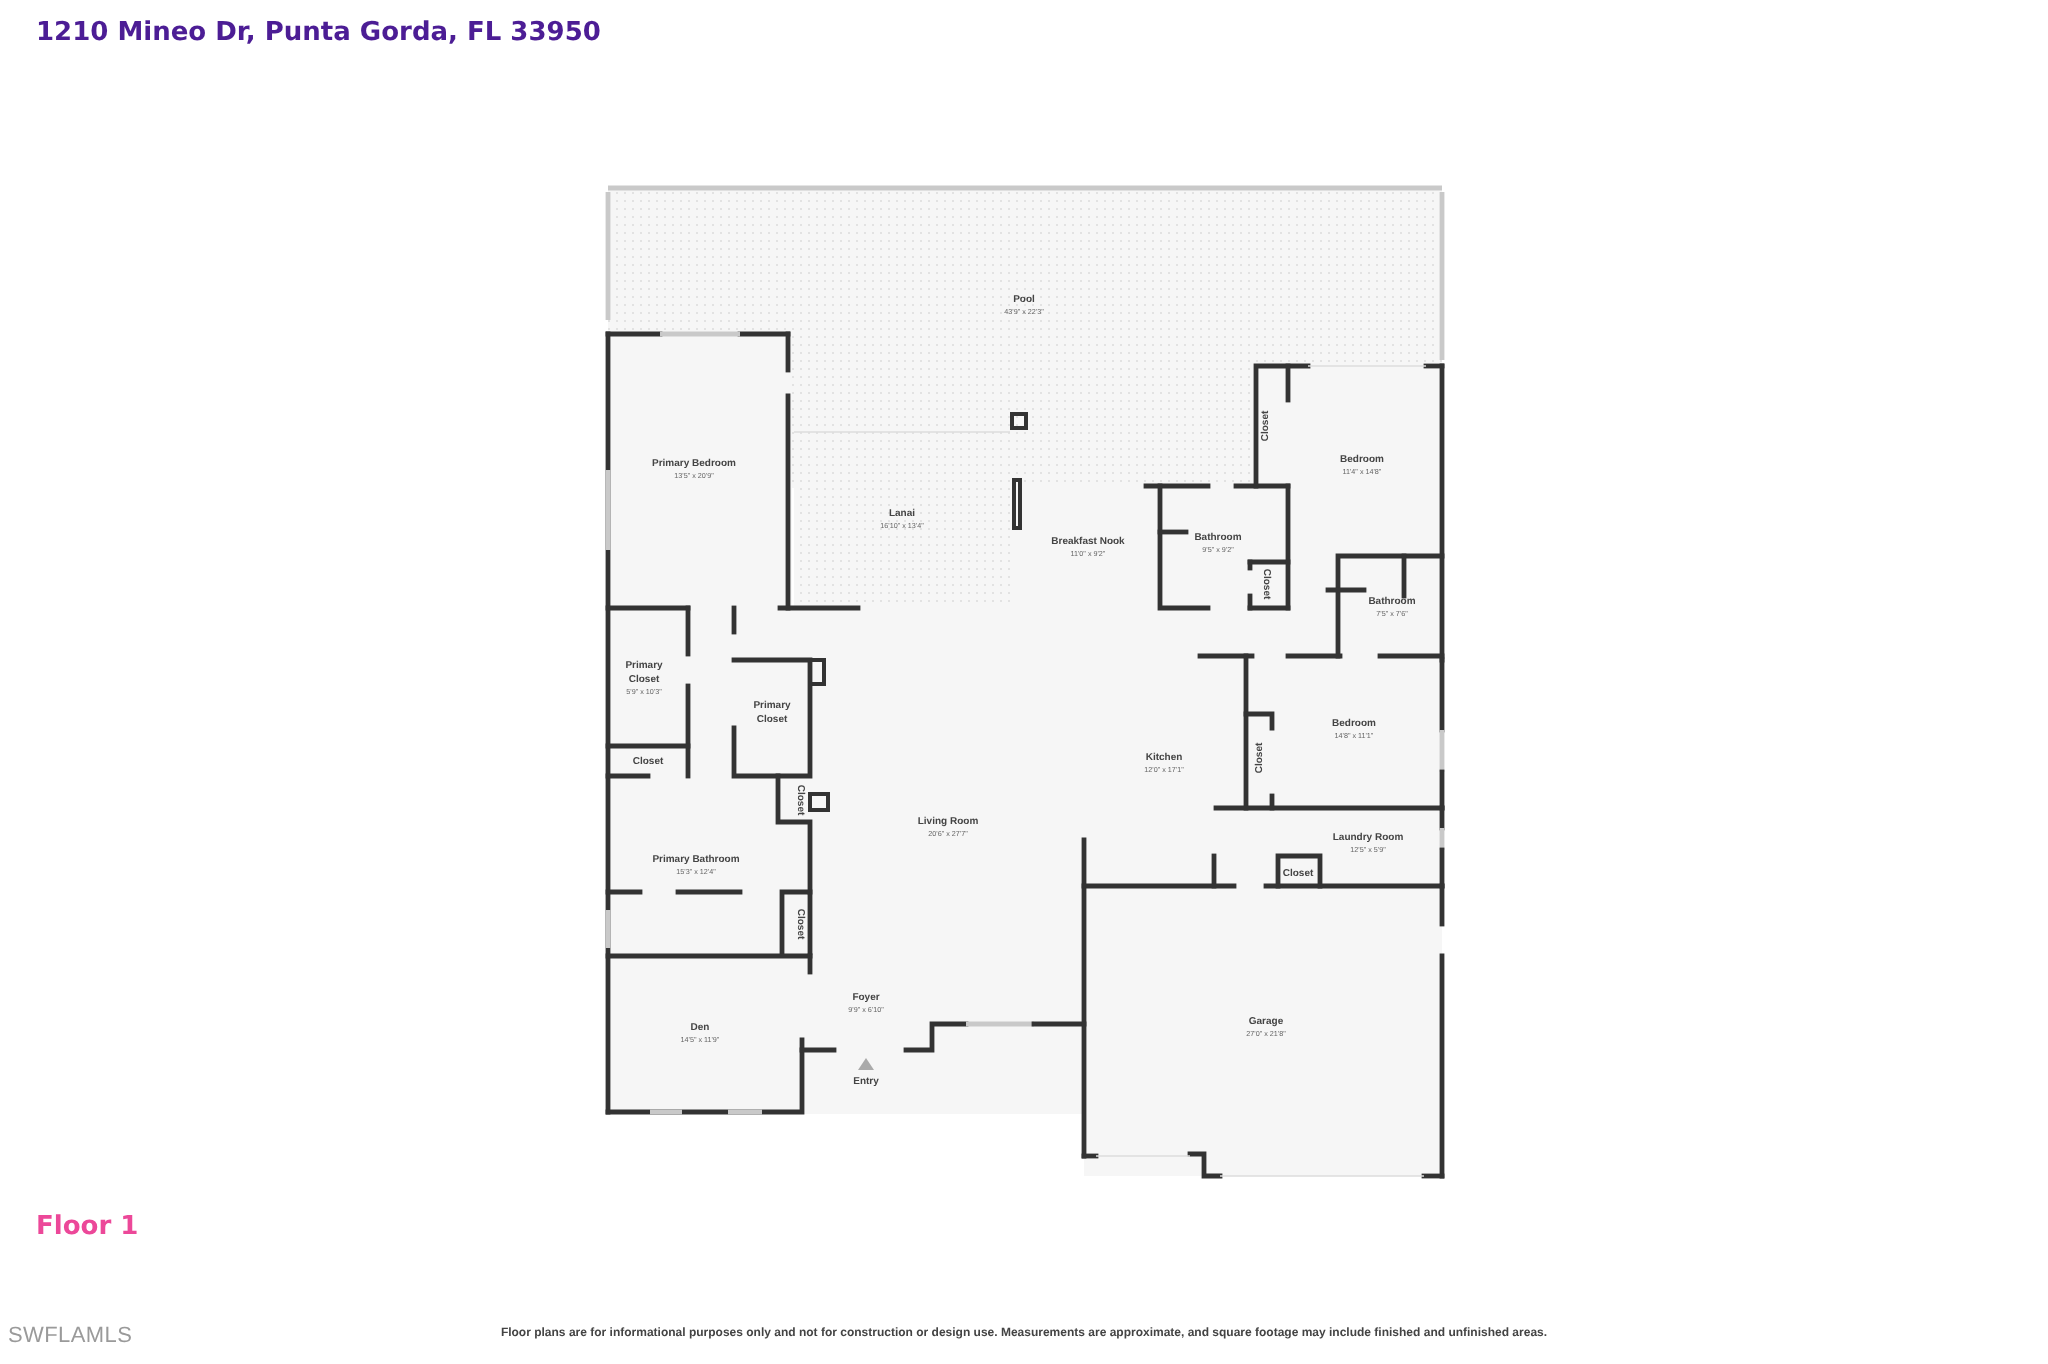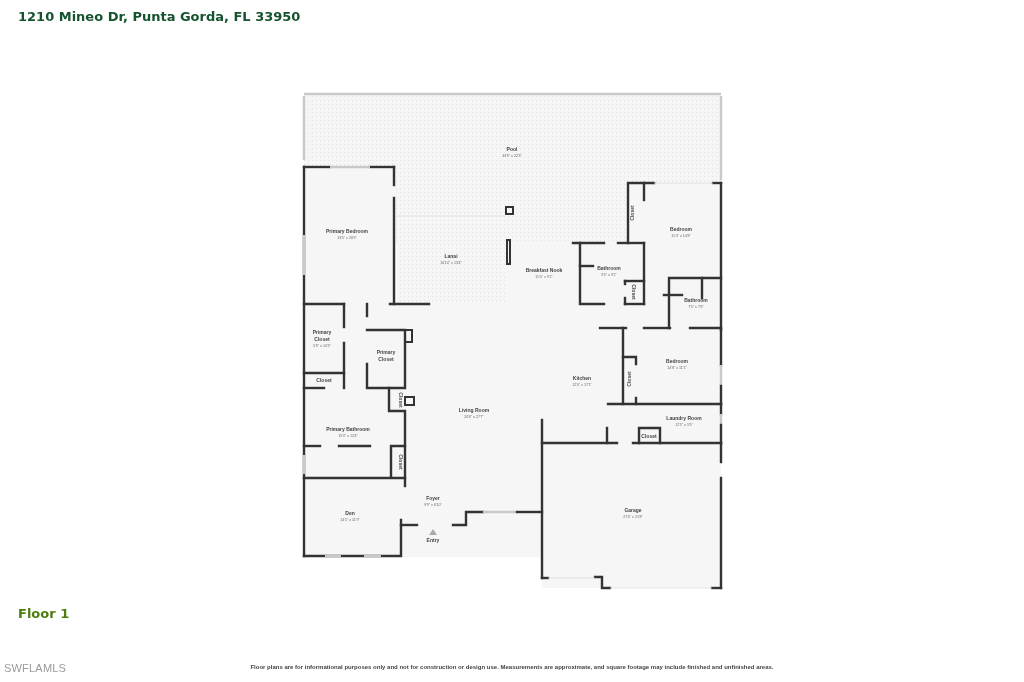--- a/index.html
+++ b/index.html
@@ -1,19 +1,19 @@
 <!DOCTYPE html>
 <html><head>
 <meta charset="utf-8">
 <style>
   html, body { margin:0; padding:0; }
   body { width:1024px; height:682px; background:#ffffff; position:relative; overflow:hidden;
          font-family:"DejaVu Sans", sans-serif; color:#333; }
-  .title { position:absolute; left:18px; top:9px; font-size:13px; font-weight:bold; color:#14532d; }
-  .floor-label { position:absolute; left:18px; top:606px; font-size:13px; font-weight:bold; color:#4d7c0f; }
+  .title { position:absolute; left:18px; top:9px; font-size:13px; font-weight:bold; color:#4c1d95; }
+  .floor-label { position:absolute; left:18px; top:606px; font-size:13px; font-weight:bold; color:#ec4899; }
   .watermark { position:absolute; left:4px; top:662px; font-size:11px; color:#9a9a9a; font-family:"Liberation Sans", sans-serif; letter-spacing:0.2px;}
   .disclaimer { position:absolute; left:0; width:1024px; text-align:center; top:664px; font-size:6px; color:#444; font-family:"Liberation Sans", sans-serif; font-weight:bold; }
   svg { position:absolute; left:0; top:0; }
   .room-label { font-family:"Liberation Sans", sans-serif; font-size:5px; fill:#444; text-anchor:middle; font-weight:bold; }
   .room-dim { font-family:"Liberation Sans", sans-serif; font-size:3.6px; fill:#666; text-anchor:middle; }
   .wall { stroke:#333; stroke-width:2.4; fill:none; stroke-linecap:square; }
   .win { stroke:#c9c9c9; stroke-width:2.4; fill:none; }
   .thin { stroke:#ddd; stroke-width:0.8; fill:none; }
 </style>
 </head>

